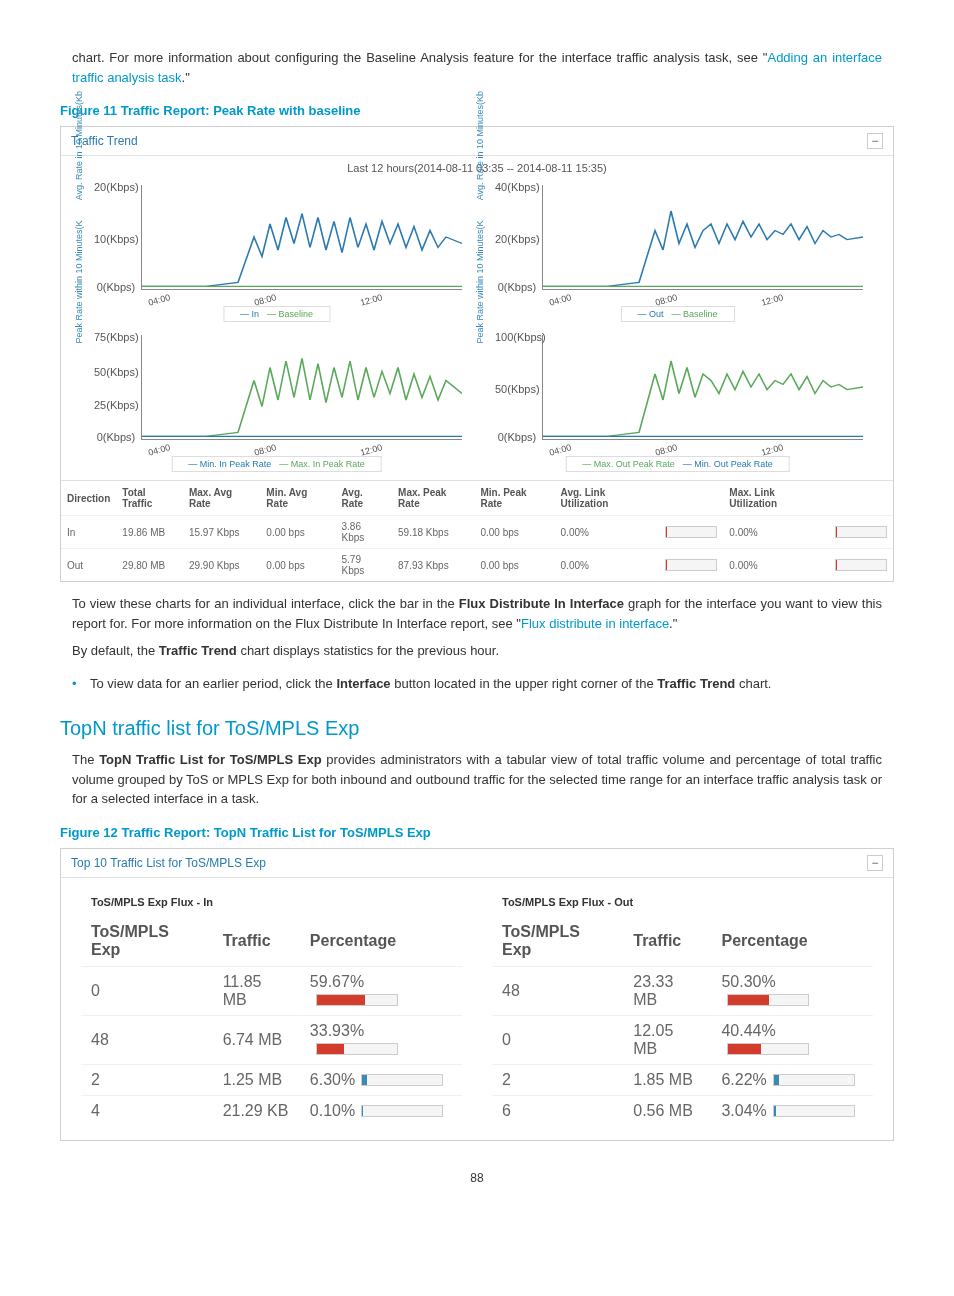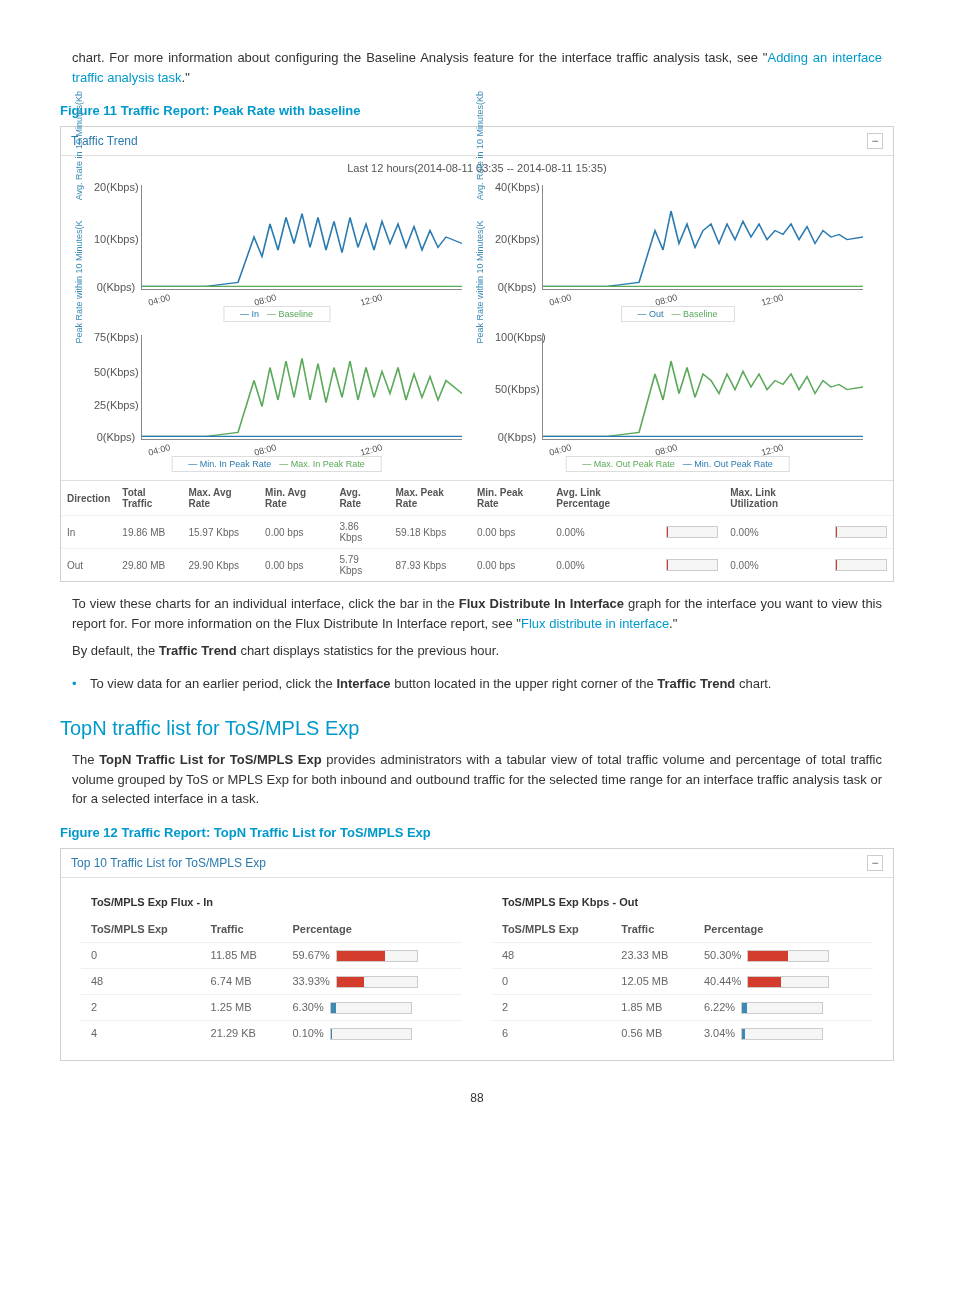--- a/index.html
+++ b/index.html
@@ -22,21 +22,21 @@
 svg{width:100%;height:100%}
 .stats-table{width:100%;font-size:10px;border-collapse:collapse}
 .stats-table th{text-align:left;padding:6px;border-top:1px solid #e0e0e0;color:#555;font-weight:bold}
 .stats-table td{padding:5px 6px;color:#666;border-top:1px solid #f0f0f0}
 .bar-cell{display:inline-block;width:50px;height:10px;border:1px solid #ccc;background:#f5f5f5;vertical-align:middle;position:relative}
 .bar-fill{position:absolute;left:0;top:0;bottom:0;background:#d43d2e}
 ul{padding-left:30px;list-style:none}
 ul li{position:relative;margin:8px 0;line-height:1.5;text-align:justify}
 ul li:before{content:"•";color:#0099cc;position:absolute;left:-18px}
 h2{color:#0099cc;font-weight:normal;font-size:20px;margin:24px 0 10px}
-.topn-table{width:100%;font-size:11px;border-collapse:collapse}
+.topn-table{width:100%;font-size:16px;border-collapse:collapse}
 .topn-table th{text-align:left;padding:7px 10px;color:#555}
 .topn-table td{padding:6px 10px;color:#666;border-top:1px solid #f0f0f0}
 .topn-wrap{display:flex;padding:10px 20px 14px;gap:30px}
 .topn-col{flex:1}
 .topn-title{font-weight:bold;font-size:11px;padding:8px 10px}
 .pct-bar{display:inline-block;width:80px;height:10px;border:1px solid #ccc;background:#f5f5f5;vertical-align:middle;margin-left:6px;position:relative}
 .pct-fill{position:absolute;left:0;top:0;bottom:0;background:#d43d2e}
 .pct-fill.blue{background:#3a8ab5}
 .pagenum{text-align:center;margin-top:30px;font-size:12px}
 </style>
@@ -123,21 +123,21 @@
   <table class="stats-table">
     <thead>
         <tr id="f11h">
           <th>Direction</th>
           <th>Total Traffic</th>
           <th>Max. Avg Rate</th>
           <th>Min. Avg Rate</th>
           <th>Avg. Rate</th>
           <th>Max. Peak Rate</th>
           <th>Min. Peak Rate</th>
-          <th>Avg. Link Percentage</th>
+          <th>Avg. Link Utilization</th>
           <th></th>
           <th>Max. Link Utilization</th>
           <th></th>
         </tr>
       </thead>
     <tbody id="f11b">
         <tr>
           <td>In</td>
           <td>19.86 MB</td>
           <td>15.97 Kbps</td>
@@ -211,21 +211,21 @@
             </tr>
             <tr>
               <td>4</td>
               <td>21.29 KB</td>
               <td>0.10%<span class="pct-bar"><span class="pct-fill blue" style="width:0.1%"></span></span></td>
             </tr>
           </tbody>
         </table>
     </div>
     <div class="topn-col">
-      <div class="topn-title">ToS/MPLS Exp Kbps - Out</div>
+      <div class="topn-title">ToS/MPLS Exp Flux - Out</div>
       <table class="topn-table">
           <thead>
             <tr id="outH">
               <th>ToS/MPLS Exp</th>
               <th>Traffic</th>
               <th>Percentage</th>
             </tr>
           </thead>
           <tbody id="outB">
             <tr>

